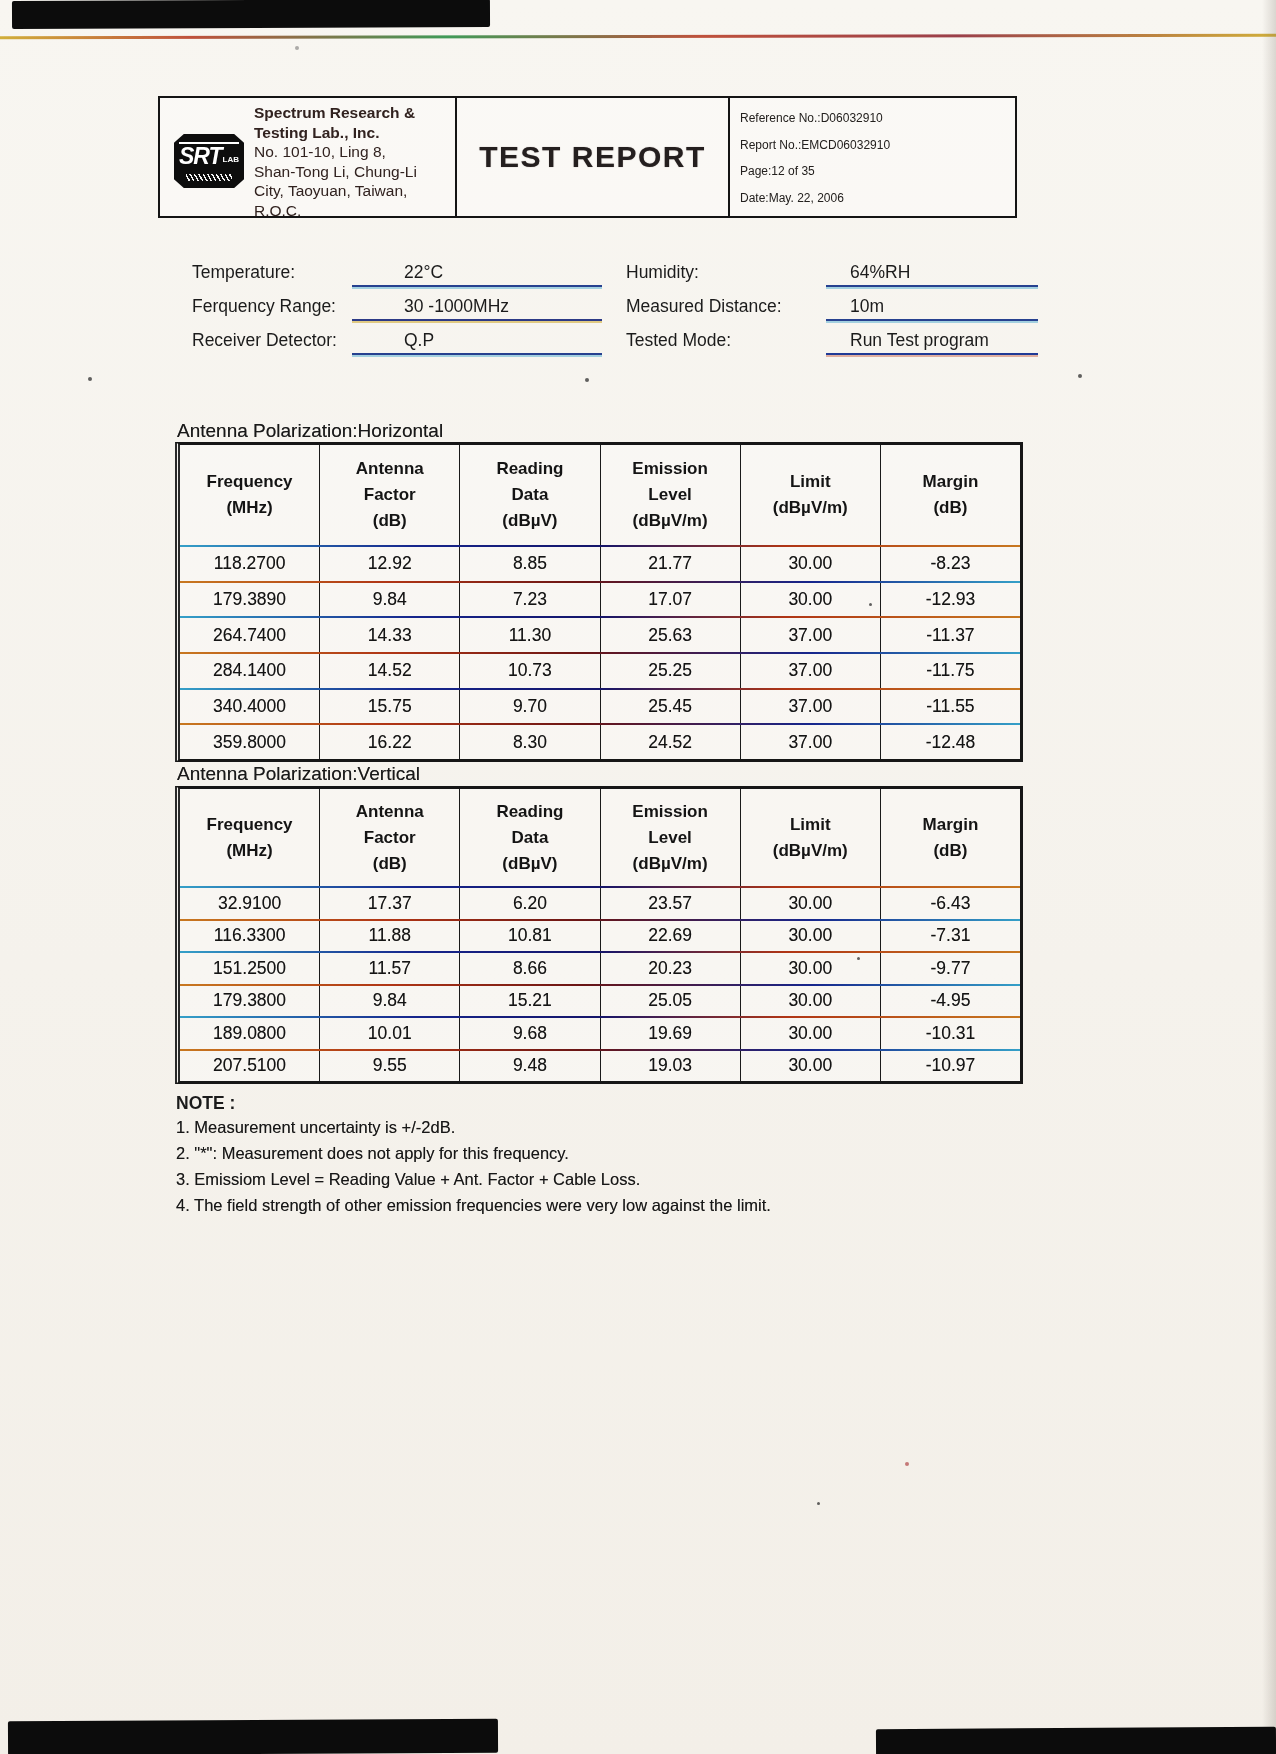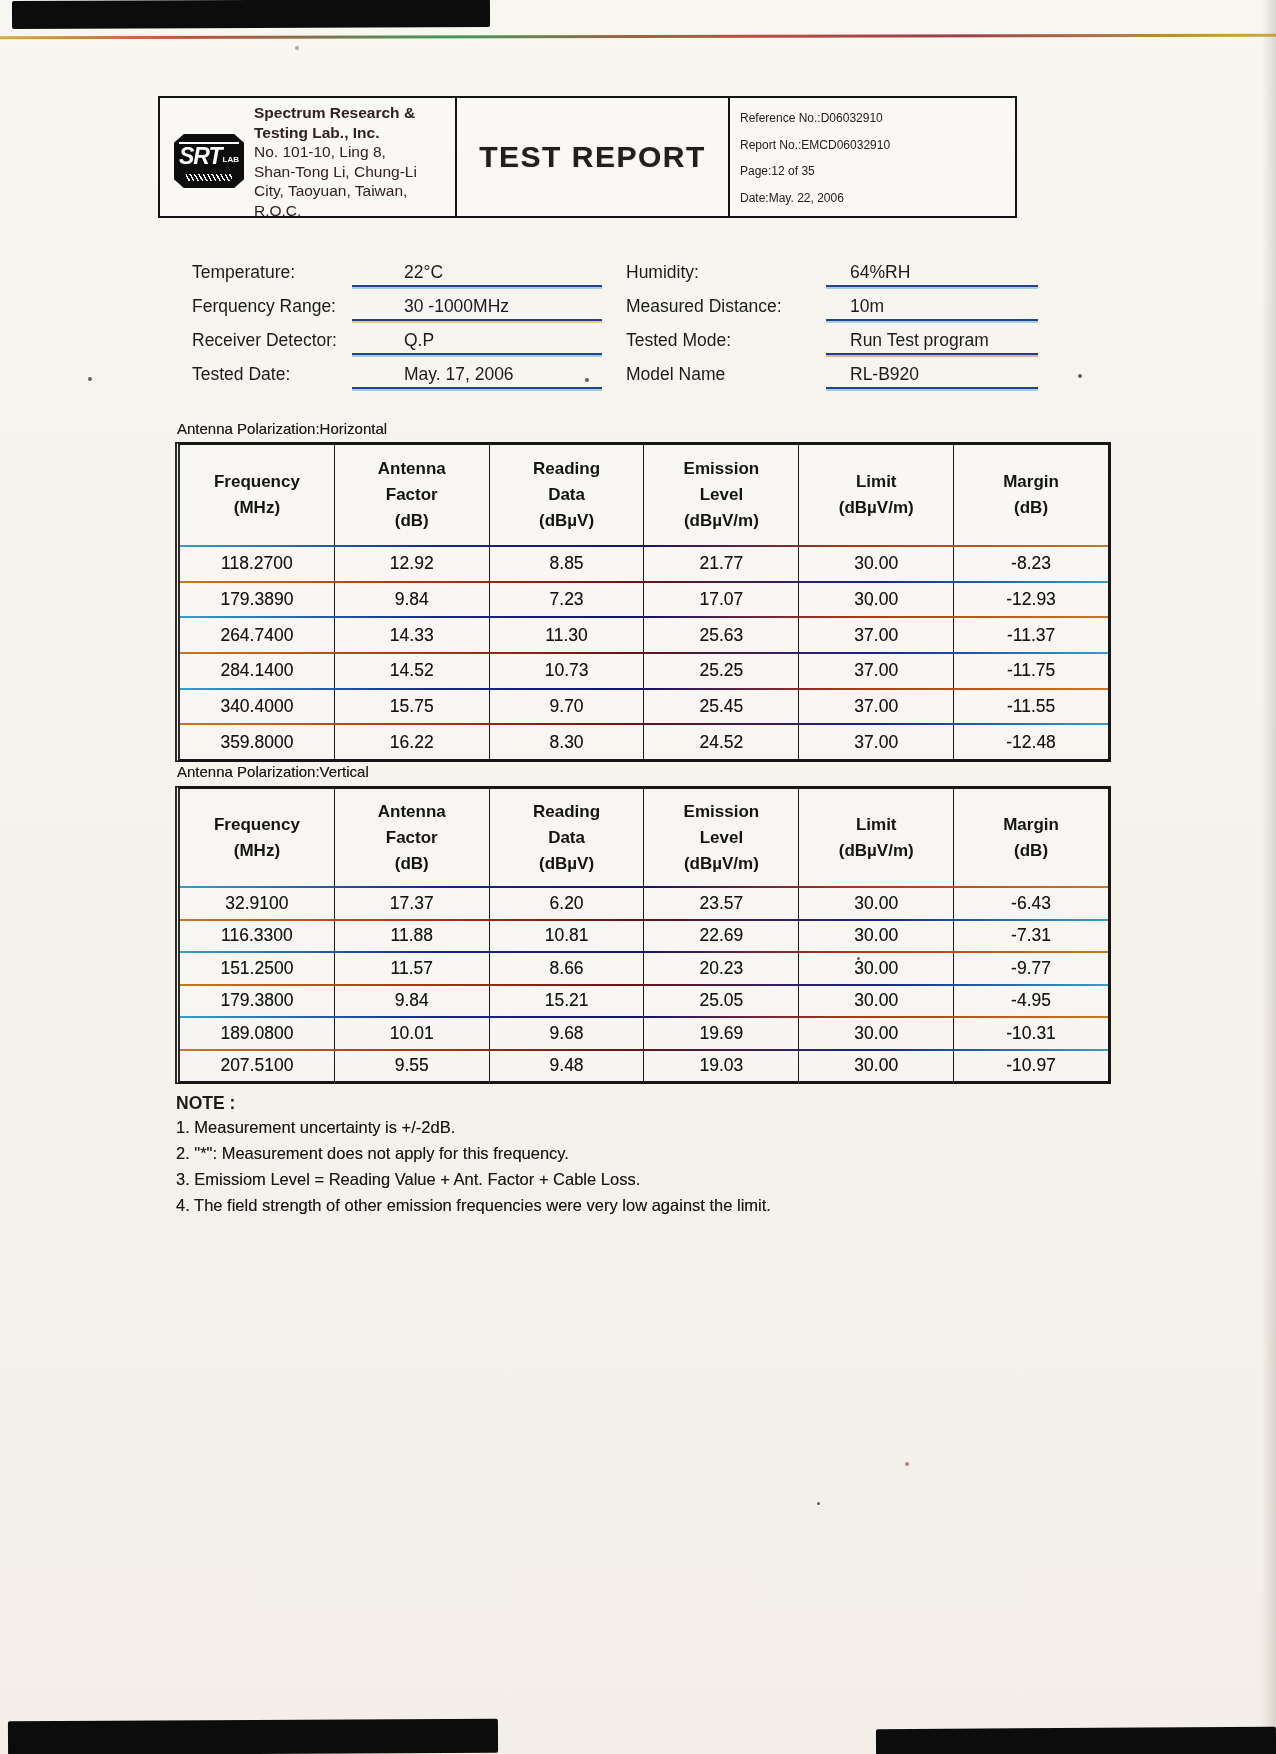--- a/index.html
+++ b/index.html
@@ -43,26 +43,26 @@
   .plab1{width:160px;padding-top:2px;}
   .pval1{width:250px;height:27px;padding-left:52px;box-sizing:border-box;
     border-bottom:2.5px solid #27418f;box-shadow:0 2px 0 rgba(60,165,205,0.45);padding-top:2px;}
   .plab2{width:200px;margin-left:24px;padding-top:2px;}
   .pval2{width:212px;height:27px;padding-left:24px;box-sizing:border-box;
     border-bottom:2.5px solid #27418f;box-shadow:0 2px 0 rgba(60,165,205,0.45);padding-top:2px;}
   .prow:nth-child(2) .pval1{border-bottom-color:#2c3a86;box-shadow:0 2px 0 rgba(205,165,40,0.55);}
   .prow:nth-child(3) .pval2{border-bottom-color:#203a96;box-shadow:0 2px 0 rgba(190,70,40,0.4);}
 
   
-  .pol{position:absolute;left:177px;font-size:15px;color:#191919;text-shadow:0 0 .4px rgba(0,0,0,.5);}
+  .pol{position:absolute;left:177px;font-size:19px;color:#191919;text-shadow:0 0 .4px rgba(0,0,0,.5);}
   .pol-h{top:420px;}
   .pol-v{top:763px;}
 
   
-  .dtable{position:absolute;left:175px;width:936px;border:3px solid #161616;border-left:5px double #2a2a2a;
+  .dtable{position:absolute;left:175px;width:848px;border:3px solid #161616;border-left:5px double #2a2a2a;
     background:rgba(255,255,255,0.3);box-sizing:border-box;}
   .t-h{top:442px;}
   .t-v{top:786px;}
   .thead{display:flex;font-weight:bold;font-size:17px;color:#141414;}
   .t-h .thead{height:100px;}
   .t-v .thead{height:97px;}
   .hc{flex:1;display:flex;flex-direction:column;align-items:center;justify-content:center;line-height:26px;text-align:center;}
   .hc + .hc{border-left:1.8px solid #1a1a1a;}
   .tr{display:flex;border-top:2px solid;align-items:center;font-size:17.5px;
     border-image:linear-gradient(90deg,#35a0c8,#16258c 28%,#15156a 50%,#b03515 72%,#c87820) 1;}
@@ -125,26 +125,20 @@
       <span class="pval1">30 -1000MHz</span>
       <span class="plab2">Measured Distance:</span>
       <span class="pval2">10m</span>
     </div>
     <div class="prow">
       <span class="plab1">Receiver Detector:</span>
       <span class="pval1">Q.P</span>
       <span class="plab2">Tested Mode:</span>
       <span class="pval2">Run Test program</span>
     </div>
-    <div class="prow">
-      <span class="plab1">Tested Date:</span>
-      <span class="pval1">May. 17, 2006</span>
-      <span class="plab2">Model Name</span>
-      <span class="pval2">RL-B920</span>
-    </div>
   </div>
 
   <div class="pol pol-h">Antenna Polarization:Horizontal</div>
   <div class="dtable t-h">
     <div class="thead">
       <div class="hc">
           <span>Frequency</span>
           <span>(MHz)</span>
         </div>
       <div class="hc">

